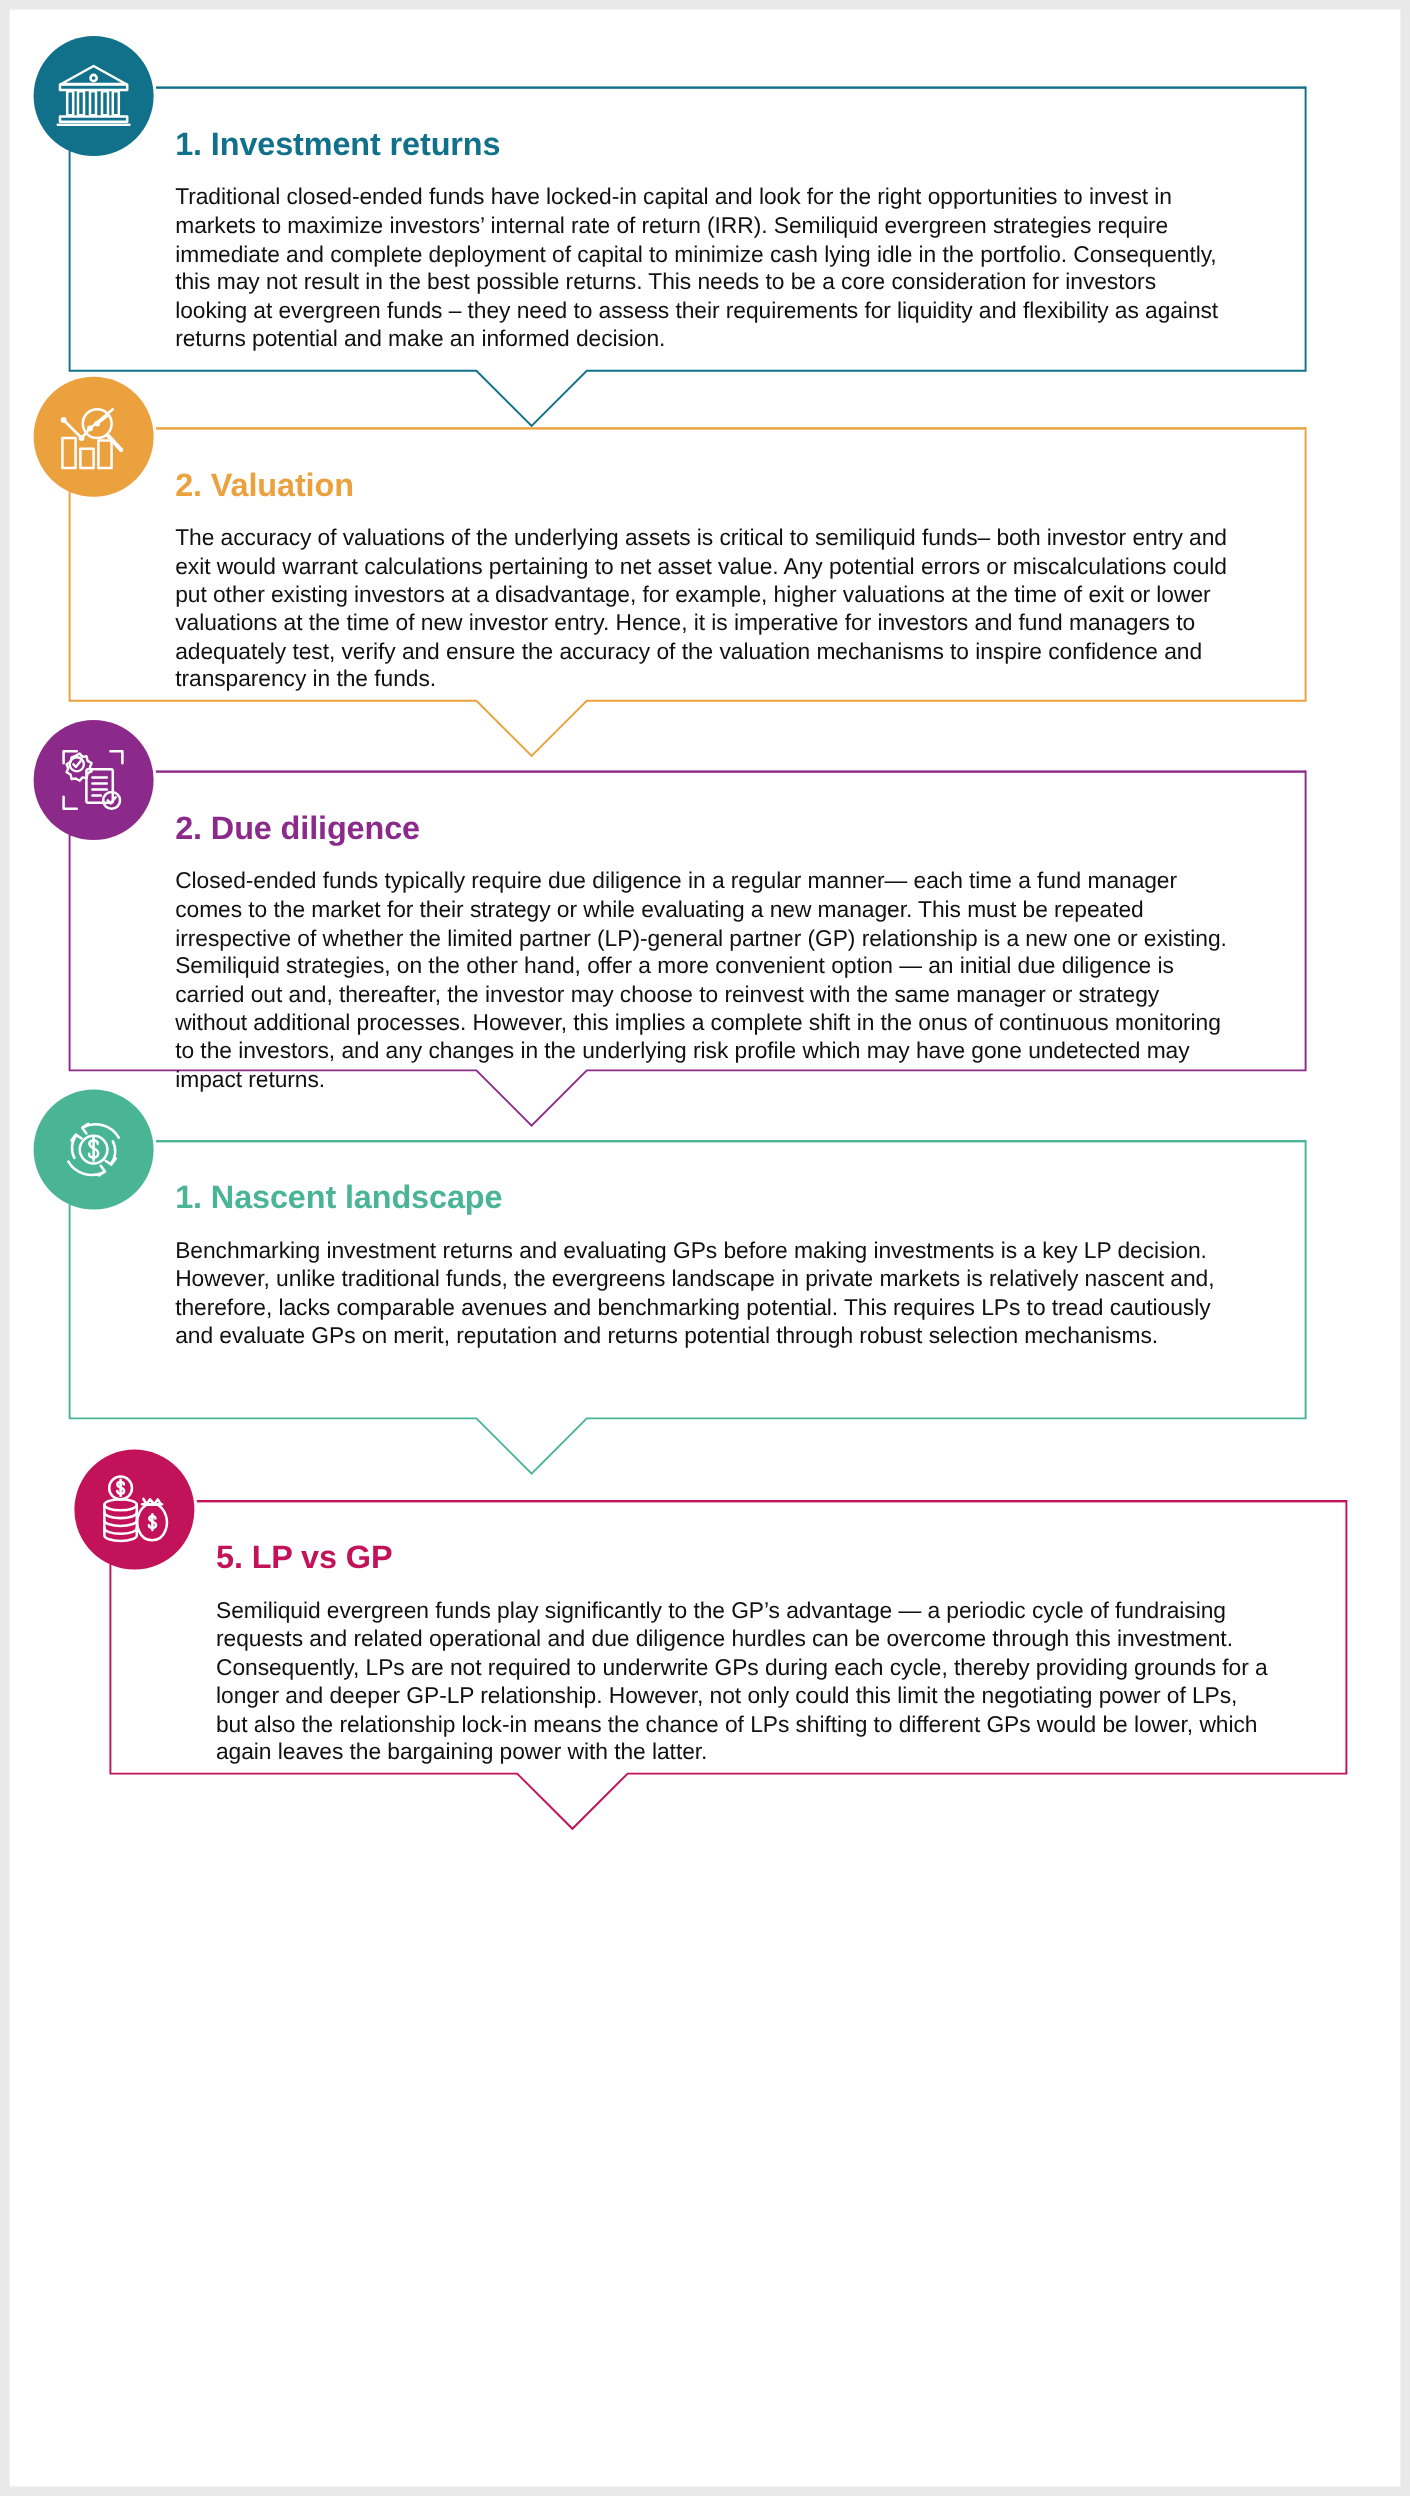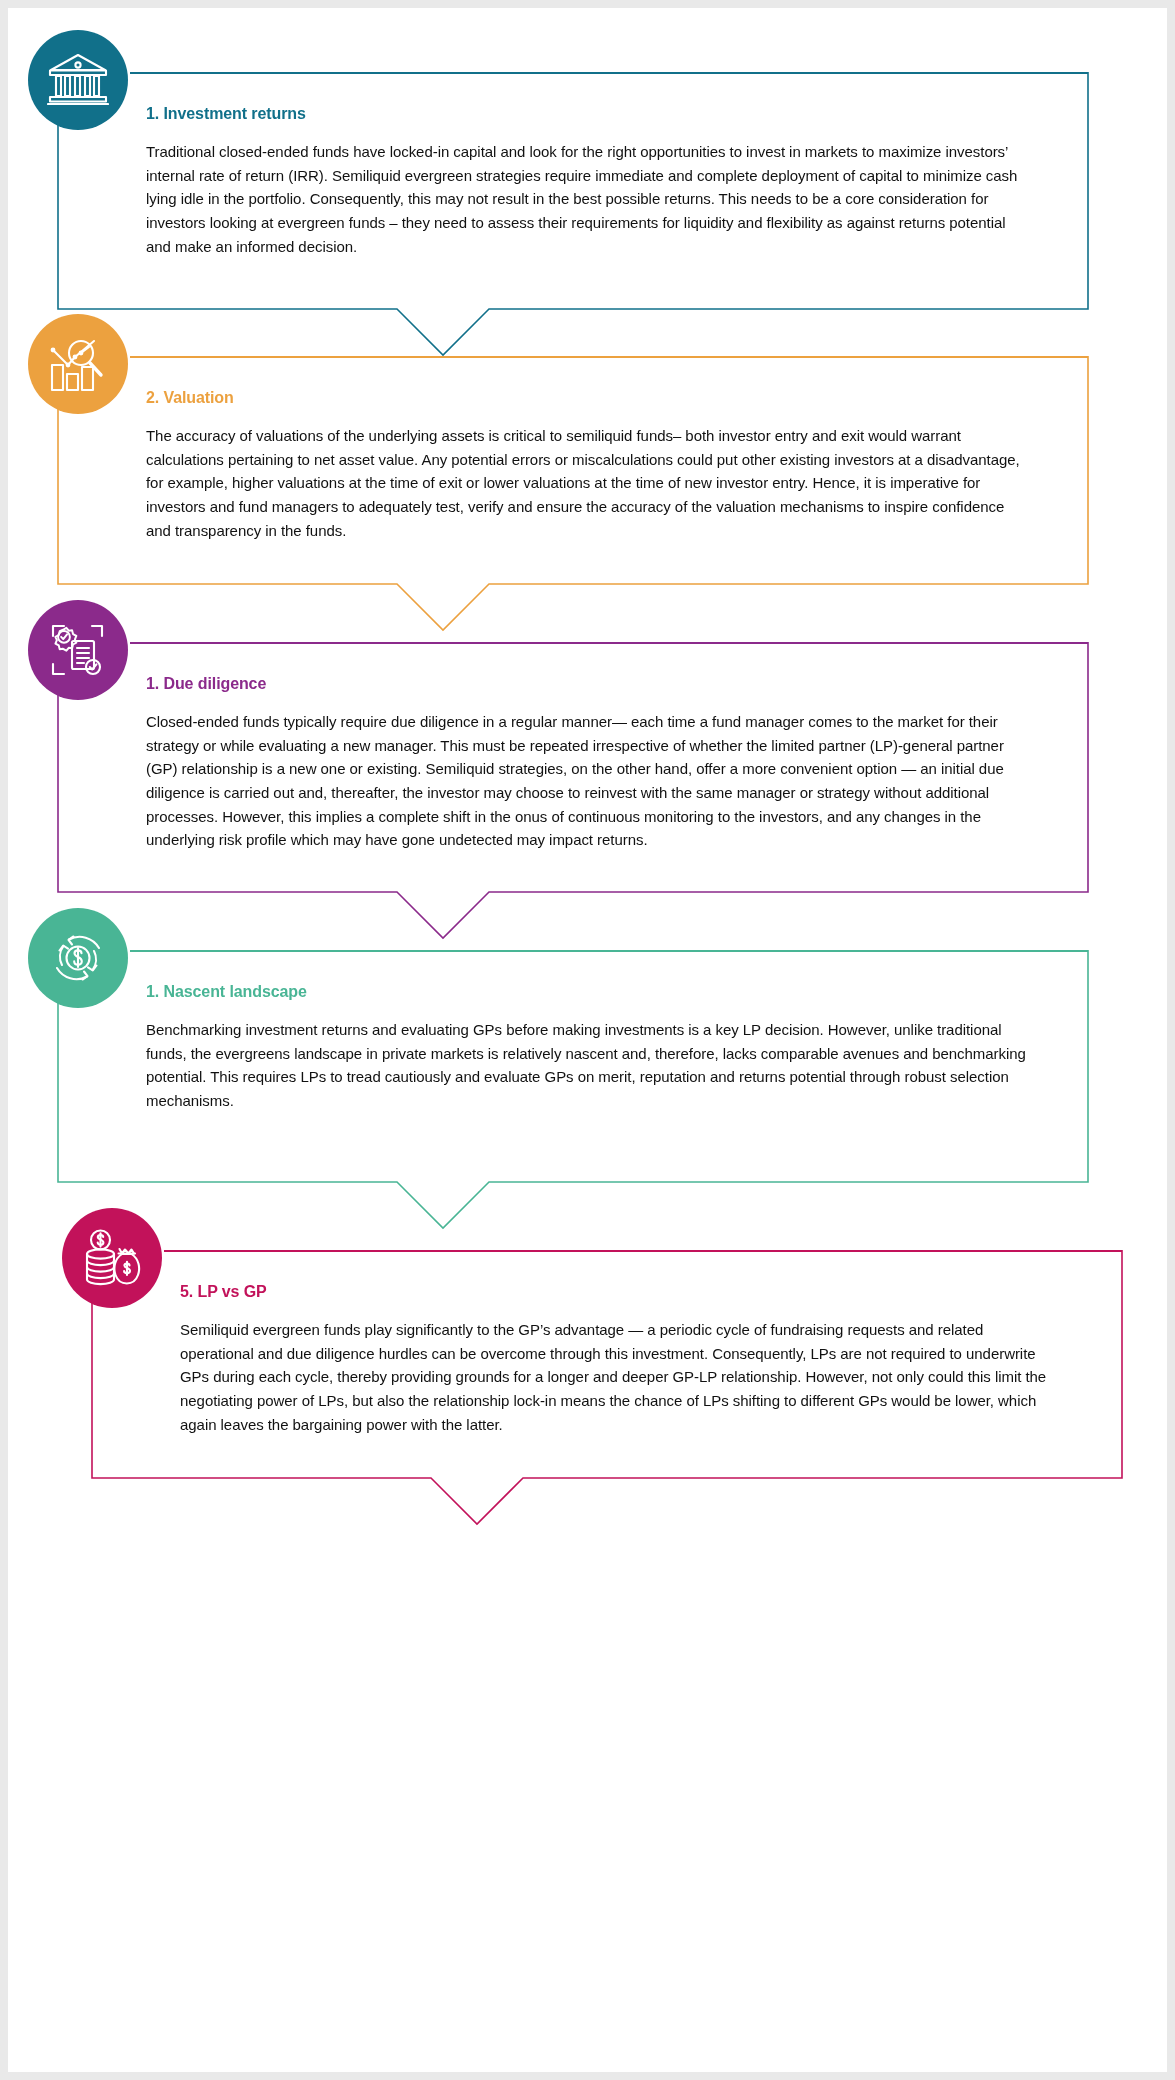--- a/index.html
+++ b/index.html
@@ -51,29 +51,29 @@
   }
   .icon-circle svg { display: block; }
 
   
   .card-inner {
     position: absolute;
     left: 138px;
     width: 880px;
   }
   .heading {
-    font-size: 16px;
+    font-size: 27px;
     font-weight: bold;
     color: var(--accent);
     letter-spacing: -0.1px;
     line-height: 1.2;
   }
   .body-text {
     margin-top: 17px;
-    font-size: 15px;
+    font-size: 19px;
     line-height: 23.6px;
     color: #111111;
     letter-spacing: -0.05px;
     text-align: left;
   }
 </style>
 </head>
 <body>
 
 <div id="page">
@@ -142,21 +142,21 @@
           <circle cx="0" cy="2" r="6.2" style="fill:none;stroke:#ffffff;stroke-width:2.1;stroke-linecap:round;stroke-linejoin:round"></circle>
           <path d="M-3 2 L-0.8 4.3 L3.2 -0.6" style="fill:none;stroke:#ffffff;stroke-width:2.1;stroke-linecap:round;stroke-linejoin:round"></path>
         </g>
         <rect x="24" y="21" width="22" height="28" rx="1.5" style="fill:none;stroke:#ffffff;stroke-width:2.1;stroke-linecap:round;stroke-linejoin:round"></rect>
         <path d="M29 28 L41 28 M29 33 L41 33 M29 38 L41 38 M29 43 L36 43" style="fill:none;stroke:#ffffff;stroke-width:2.1;stroke-linecap:round;stroke-linejoin:round"></path>
         <circle cx="45" cy="47" r="7" style="stroke:#ffffff;stroke-width:2.1;fill:none"></circle>
         <path d="M41.8 47 L44.2 49.5 L48.4 44.4" style="fill:none;stroke:#ffffff;stroke-width:2.1;stroke-linecap:round;stroke-linejoin:round"></path>
       </svg>
         </div>
         <div class="card-inner" style="top: 74px; width: 880px;">
-          <div class="heading">1. Due diligence</div>
+          <div class="heading">2. Due diligence</div>
           <div class="body-text">Closed-ended funds typically require due diligence in a regular manner— each time a fund manager comes to the market for their strategy or while evaluating a new manager. This must be repeated irrespective of whether the limited partner (LP)-general partner (GP) relationship is a new one or existing. Semiliquid strategies, on the other hand, offer a more convenient option — an initial due diligence is carried out and, thereafter, the investor may choose to reinvest with the same manager or strategy without additional processes. However, this implies a complete shift in the onus of continuous monitoring to the investors, and any changes in the underlying risk profile which may have gone undetected may impact returns.</div>
         </div>
       </div>
       <div class="section" style="--accent: #49b595; top: 900px; height: 320px;">
         <div class="top-border" style="left: 122px; width: 958px;"></div>
         <svg width="1159" height="284" style="position:absolute;left:0;top:42px;overflow:visible">
           <path d="M 50 0 L 50 232 L 389 232 L 435 278 L 481 232 L 1080 232 L 1080 0" fill="none" stroke="#49b595" stroke-width="1.6"></path>
         </svg>
         <div class="icon-circle">
           <svg width="62" height="62" viewBox="0 0 62 62">

